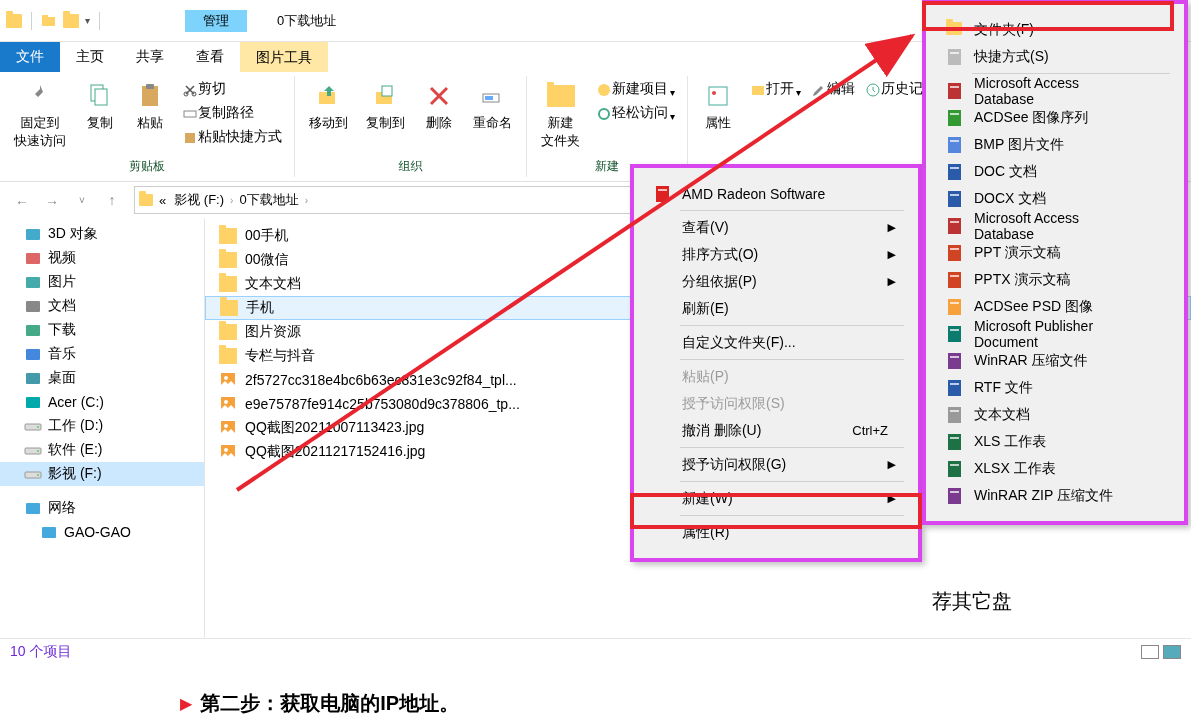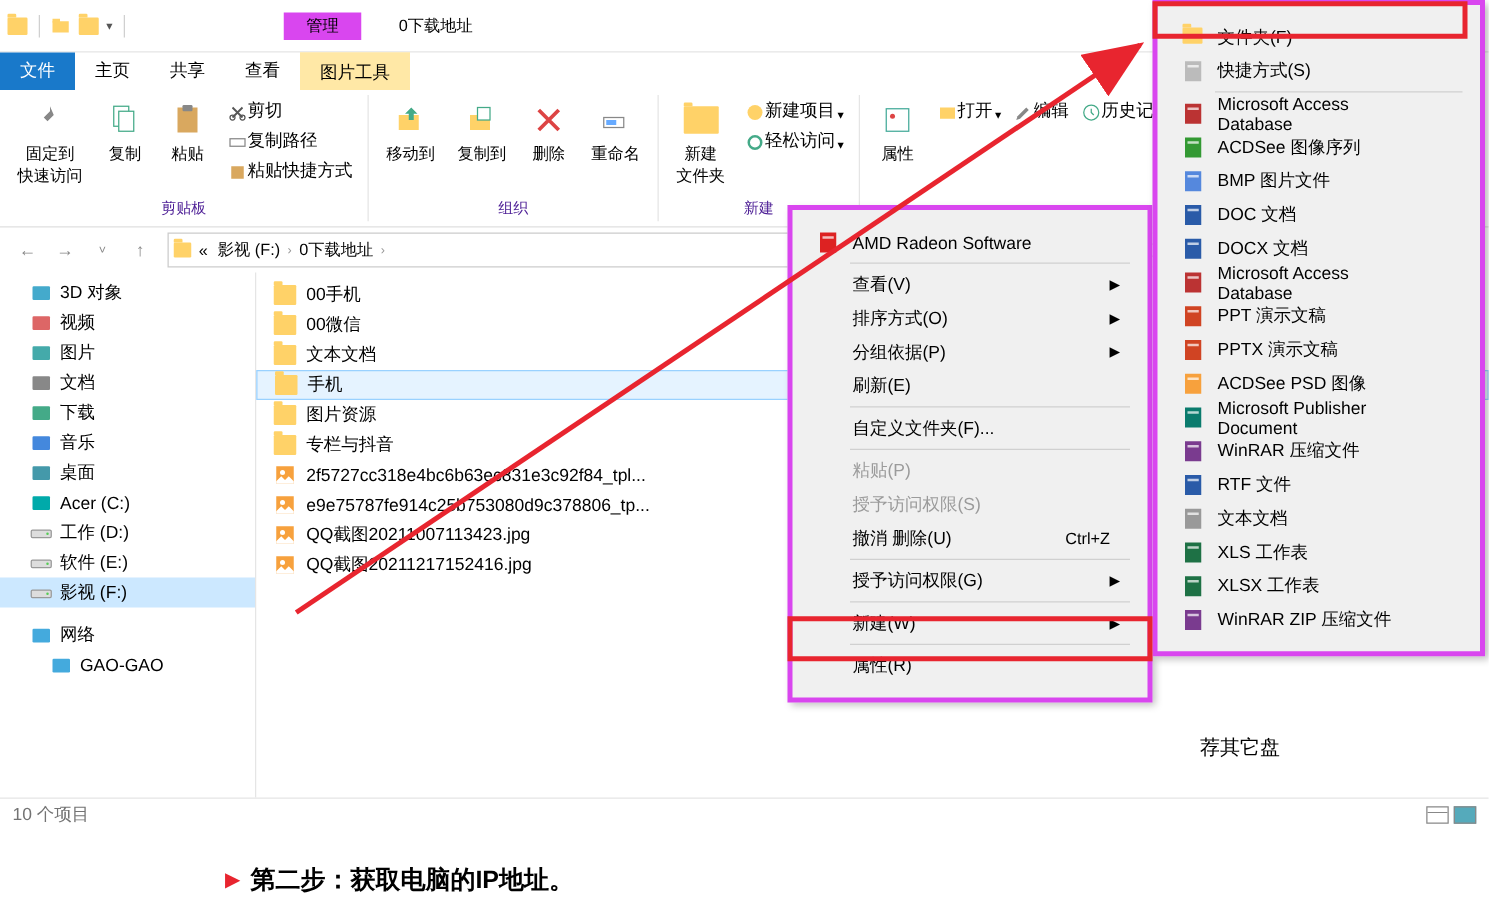--- a/index.html
+++ b/index.html
@@ -2,72 +2,72 @@
 <html><head>
 <meta charset="utf-8">
 <style>
 *{margin:0;padding:0;box-sizing:border-box;font-family:"Microsoft YaHei","Segoe UI",sans-serif;font-size:14px}
 body{background:#fff;width:1191px;height:720px;position:relative;overflow:hidden}
 .titlebar{height:42px;display:flex;align-items:center;border-bottom:1px solid #e5e5e5}
 .tb-icons{display:flex;align-items:center;padding:0 6px;gap:6px}
 .folder-ico{width:16px;height:14px;background:#ffd268;border-radius:1px;display:inline-block;position:relative}
 .folder-ico::before{content:"";position:absolute;top:-3px;left:0;width:7px;height:3px;background:#ffd268;border-radius:1px 1px 0 0}
 .tb-sep{width:1px;height:18px;background:#d0d0d0;margin:0 3px}
-.tb-tools{margin-left:118px;display:flex;flex-direction:column;align-items:flex-start;background:#d946ef;padding:2px 18px}
+.tb-tools{margin-left:76px;display:flex;flex-direction:column;align-items:flex-start;background:#7dd3fc;padding:2px 18px}
 .tb-title{margin-left:30px;font-size:13px}
 .win-controls{margin-left:auto;display:flex}
 .win-btn{width:45px;height:30px;display:flex;align-items:center;justify-content:center}
 .tabs{height:30px;display:flex;align-items:stretch}
 .tab{padding:0 16px;display:flex;align-items:center;font-size:14px}
 .tab.active{background:#1979ca;color:#fff}
 .tab.tools{background:#ffe8a6;border-top:1px solid #ffe8a6}
 .ribbon{height:110px;border-bottom:1px solid #e0e0e0;display:flex;padding:4px 0}
 .rg{display:flex;flex-direction:column;align-items:center;padding:0 8px;border-right:1px solid #e5e5e5}
 .rg-row{display:flex;flex:1;align-items:flex-start;gap:6px}
 .rbtn{display:flex;flex-direction:column;align-items:center;padding:4px 6px;gap:2px;min-width:44px}
 .rbtn-s{display:flex;align-items:flex-end;gap:0;padding:2px 4px;font-size:13px}
 .rico{width:32px;height:32px;display:flex;align-items:center;justify-content:center}
 .rico-s{width:16px;height:16px}
-.rg-label{font-size:12px;color:#4c1d95;padding:2px 0}
+.rg-label{font-size:12px;color:#14532d;padding:2px 0}
 .addr-row{height:36px;display:flex;align-items:center;padding:4px 8px;gap:8px}
 .nav-btns{display:flex;gap:2px}
 .nb{width:28px;height:28px;display:flex;align-items:center;justify-content:center;color:#888}
 .addr-bar{flex:1;height:28px;border:1px solid #ccc;display:flex;align-items:center;padding:0 4px;gap:4px}
 .crumb{padding:0 2px;font-size:13px}
 .chev{color:#999;font-size:10px}
 .refresh{width:28px;height:28px;border:1px solid #ccc;display:flex;align-items:center;justify-content:center;margin-left:-1px}
 .search{width:240px;height:28px;border:1px solid #ccc;padding:0 6px;display:flex;align-items:center;color:#888}
 .main{display:flex;height:420px}
 .tree{width:205px;border-right:1px solid #e5e5e5;overflow:hidden;padding:4px 0}
 .tnode{display:flex;align-items:center;height:24px;padding-left:24px;gap:6px}
 .tnode.l2{padding-left:40px}
 .tnode.sel{background:#cce8ff}
 .tico{width:18px;height:16px;flex-shrink:0}
 .files{flex:1;padding:6px 0;position:relative}
 .frow{display:flex;align-items:center;height:24px;padding-left:14px;gap:8px}
 .frow.sel{border:1px solid #99d1ff;background:#e5f3ff}
 .fico{width:18px;height:16px;flex-shrink:0}
-.status{height:26px;border-top:1px solid #e5e5e5;display:flex;align-items:center;padding:0 10px;font-size:13px;color:#737373}
+.status{height:26px;border-top:1px solid #e5e5e5;display:flex;align-items:center;padding:0 10px;font-size:13px;color:#6d28d9}
 .status-icons{margin-left:auto;display:flex;gap:4px}
 .ctx{position:absolute;background:#f0f0f0;border:4px solid #d946ef;box-shadow:3px 3px 6px rgba(0,0,0,.25);padding:12px}
 .ctx1{left:630px;top:164px;width:292px}
 .ctx2{left:922px;top:0;width:266px}
 .ci{height:27px;display:flex;align-items:center;padding:0 30px 0 36px;position:relative}
 .ci.dis{color:#9b9b9b}
 .ci .arr{position:absolute;right:10px;font-size:11px}
 .ci .sc{position:absolute;right:18px;font-size:13px}
 .csep{height:1px;background:#d0d0d0;margin:3px 2px 3px 34px}
 .ci-ico{position:absolute;left:8px;width:18px;height:18px}
 .hl{position:absolute;border:4px solid #e8252f;pointer-events:none}
 .hl1{left:630px;top:493px;width:292px;height:36px}
 .hl2{left:922px;top:1px;width:252px;height:30px}
 .arrow-line{position:absolute;left:232px;top:30px;width:700px;height:470px;pointer-events:none}
 .footer-text{position:absolute;left:180px;top:690px;display:flex;align-items:center;gap:8px}
 .bullet{color:#e8252f;font-size:16px}
-.side-text{position:absolute;left:960px;top:588px;font-size:16px}
+.side-text{position:absolute;left:932px;top:588px;font-size:20px}
 svg{display:block}
 .view-ico{width:18px;height:14px;border:1px solid #888}
 </style>
 </head>
 <body>
 
 <div class="titlebar">
  <div class="tb-icons">
   <span class="folder-ico"></span>
   <span class="tb-sep"></span>

